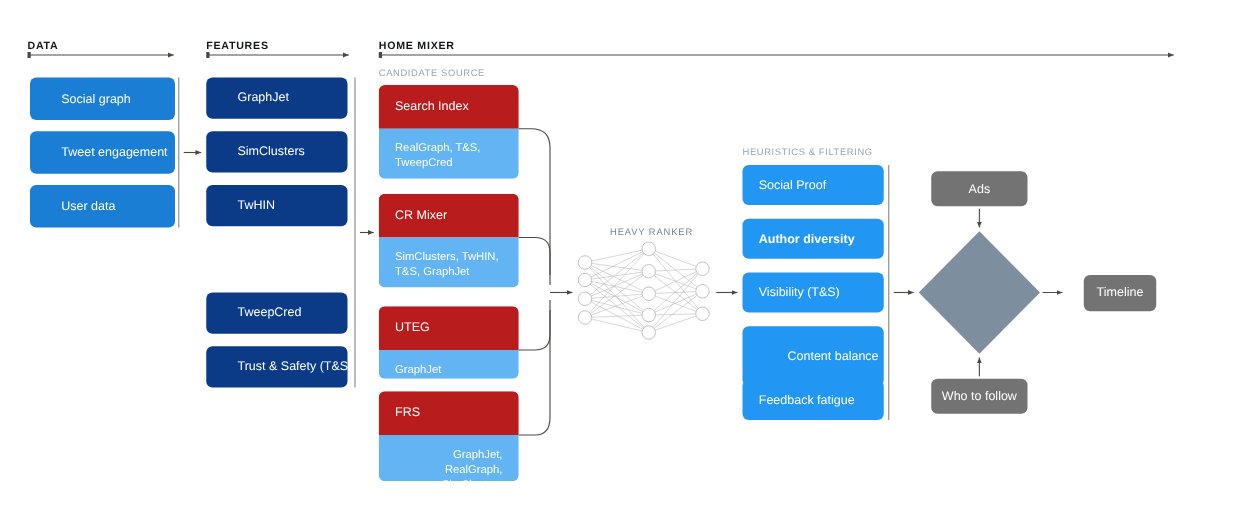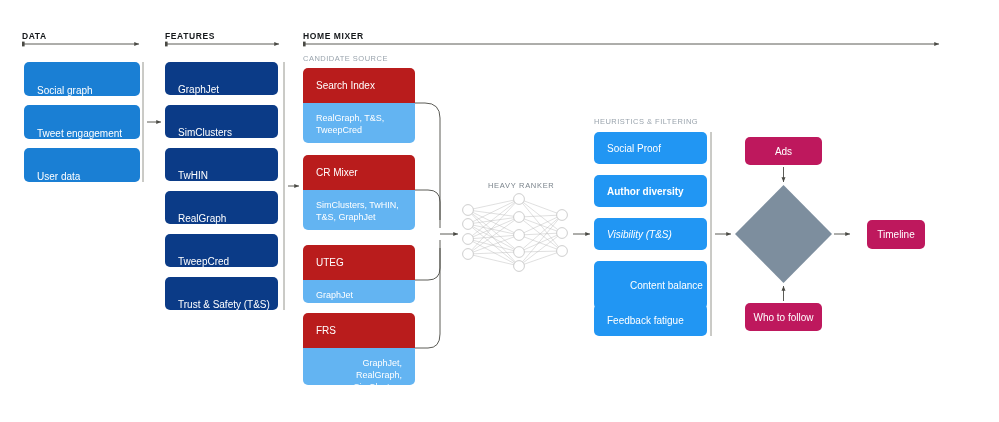--- a/index.html
+++ b/index.html
@@ -42,23 +42,23 @@
     font-weight: normal;
     letter-spacing: 0.7px;
     color: #7b848c;
     text-transform: uppercase;
     white-space: nowrap;
   }
   .box {
     position: absolute;
     border-radius: 5px;
     display: flex;
-    align-items: flex-end;
-    box-sizing: border-box;
-    padding-left: 13px;
+    align-items: center;
+    box-sizing: border-box;
+    padding-left: 25px;
     font-size: 10px;
     color: #ffffff;
     white-space: nowrap;
   }
   .box-data {
     background: #1a7fd4;
   }
   .box-feature {
     background: #0b3b87;
   }
@@ -94,21 +94,21 @@
     display: flex;
     align-items: center;
     padding-left: 13px;
     box-sizing: border-box;
     font-size: 10px;
     color: #ffffff;
     white-space: nowrap;
   }
   .box-out {
     position: absolute;
-    background: #be185d;
+    background: #737373;
     border-radius: 5px;
     display: flex;
     align-items: center;
     justify-content: center;
     box-sizing: border-box;
     font-size: 10px;
     color: #ffffff;
     white-space: nowrap;
   }
   .diamond-label {
@@ -151,23 +151,20 @@
 
   <div class="box box-feature" style="left:165px; top:62px; width:113px; height:33px;">
     <span>GraphJet</span>
   </div>
   <div class="box box-feature" style="left:165px; top:105px; width:113px; height:33px;">
     <span>SimClusters</span>
   </div>
   <div class="box box-feature" style="left:165px; top:148px; width:113px; height:33px;">
     <span>TwHIN</span>
   </div>
-  <div class="box box-feature" style="left:165px; top:191px; width:113px; height:33px;">
-    <span>RealGraph</span>
-  </div>
   <div class="box box-feature" style="left:165px; top:234px; width:113px; height:33px;">
     <span>TweepCred</span>
   </div>
   <div class="box box-feature" style="left:165px; top:277px; width:113px; height:33px;">
     <span>Trust &amp; Safety (T&amp;S)</span>
   </div>
 
   <div class="cs-card" style="left:303px; top:68px; width:112px; height:75px;">
     <div class="cs-head">Search Index</div>
     <div class="cs-body" style="height:40px;">RealGraph, T&amp;S,
@@ -192,21 +189,21 @@
   </div>
 
   <div class="hr-label" style="left:488px; top:181px;">HEAVY RANKER</div>
 
   <div class="box-heur" style="left:594px; top:132px; width:113px; height:32px;">
     <span>Social Proof</span>
   </div>
   <div class="box-heur" style="left:594px; top:175px; width:113px; height:32px;font-weight:bold;">
     <span>Author diversity</span>
   </div>
-  <div class="box-heur" style="left:594px; top:218px; width:113px; height:32px;font-style:italic;">
+  <div class="box-heur" style="left:594px; top:218px; width:113px; height:32px;">
     <span>Visibility (T&amp;S)</span>
   </div>
   <div class="box-heur" style="left:594px; top:261px; width:113px; height:48px;padding-left:36px;">
     <span>Content balance</span>
   </div>
   <div class="box-heur" style="left:594px; top:304px; width:113px; height:32px;">
     <span>Feedback fatigue</span>
   </div>
 
   <div class="box-out" style="left:745px; top:137px; width:77px; height:28px;">

